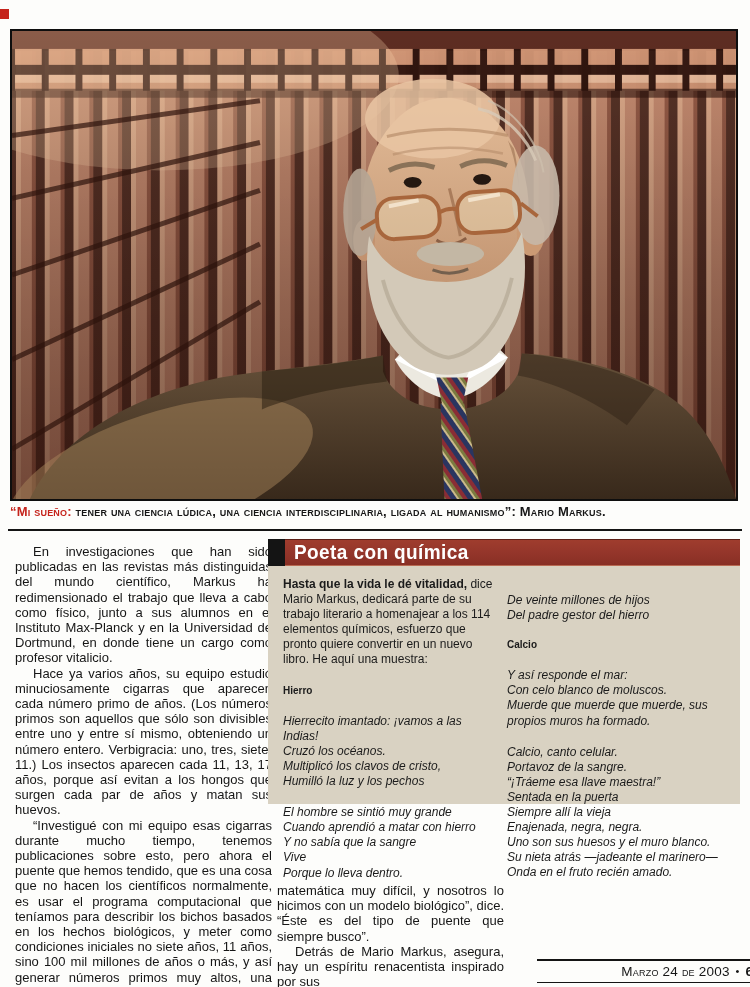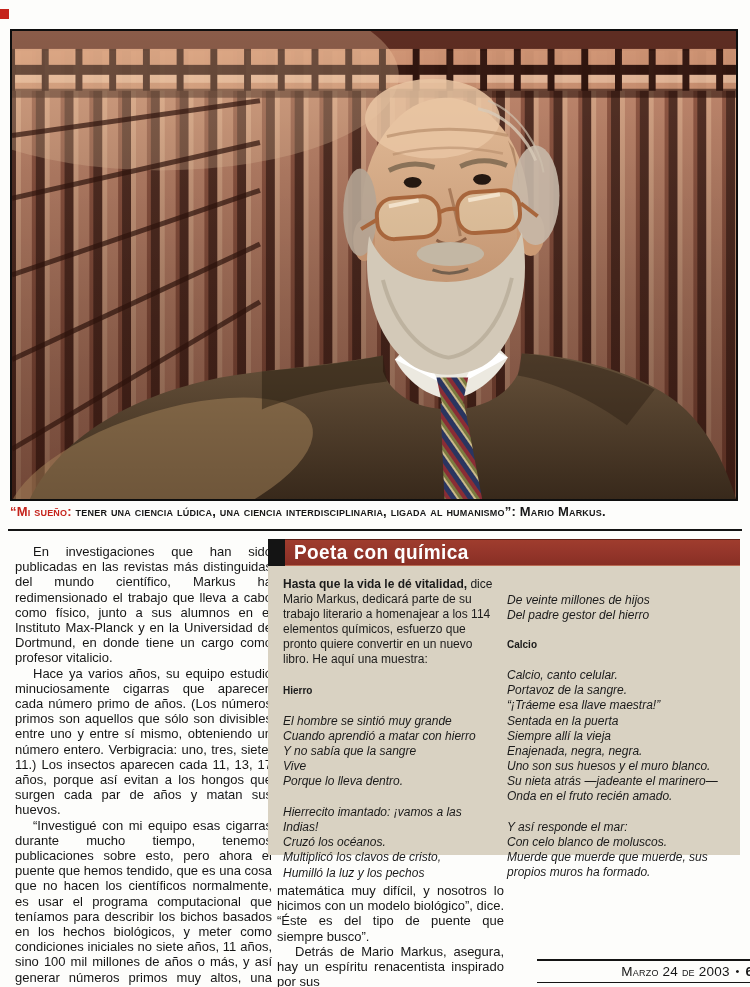--- a/index.html
+++ b/index.html
@@ -20,21 +20,21 @@
   .body-text p.noindent{text-indent:0;margin-top:16px;}
 
   .col-left{position:absolute;left:15px;top:544px;width:257px;}
   .col-mid{position:absolute;left:277px;top:867px;width:227px;}
   .col-right{position:absolute;left:511px;top:867px;width:229px;}
 
   .box-bar{position:absolute;left:268px;top:539px;width:472px;height:27px;background:linear-gradient(180deg,#a03d2e 0%,#93352a 55%,#872e24 100%);display:flex;align-items:center;box-shadow:inset 0 1px 0 #5c1f16,inset 0 -1px 0 #b96a52;}
   .box-bar .notch{width:17px;height:27px;background:#141414;flex:none;}
   .box-bar .title{color:#ffffff;font-weight:bold;font-size:19px;letter-spacing:.4px;padding-left:9px;transform:scaleY(1.05);}
 
-  .feature-box{position:absolute;left:268px;top:566px;width:472px;height:289px;background:#d9d2c2;}
+  .feature-box{position:absolute;left:268px;top:566px;width:472px;height:238px;background:#d9d2c2;}
   .box-col{position:absolute;top:11px;font-size:12px;line-height:15.1px;color:#1b1b1b;}
   .box-col1{left:15px;width:214px;}
   .box-col2{left:239px;width:222px;}
   .box-intro{margin:0 0 15px 0;}
   .poem-heading{font-weight:bold;font-size:10px;margin:14px 0 1px 0;}
   .poem-lines{white-space:pre-line;margin:16px 0 14px 0;font-style:italic;}
   .poem-lines.last{margin-bottom:0;}
 
   .footer{position:absolute;left:537px;top:959px;width:224px;border-top:2px solid #141414;border-bottom:1px solid #141414;padding:3px 2px 3px 0;text-align:right;font-variant:small-caps;font-size:13.5px;letter-spacing:.2px;}
   .footer .sep{font-size:11px;vertical-align:1px;padding:0 2px;}
@@ -174,46 +174,46 @@
 
   <div class="box-bar">
     <span class="notch"></span>
     <span class="title">Poeta con química</span>
   </div>
 
   <div class="feature-box">
     <div class="box-col box-col1">
       <p class="box-intro"><b>Hasta que la vida le dé vitalidad,</b><span> dice Mario Markus, dedicará parte de su trabajo literario a homenajear a los 114 elementos químicos, esfuerzo que pronto quiere convertir en un nuevo libro. He aquí una muestra:</span></p>
       <p class="poem-heading">Hierro</p>
+      <p class="poem-lines last">Hierrecito imantado: ¡vamos a las Indias!
+Cruzó los océanos.
+Multiplicó los clavos de cristo,
+Humilló la luz y los pechos</p>
       <p class="poem-lines">El hombre se sintió muy grande
 Cuando aprendió a matar con hierro
 Y no sabía que la sangre
 Vive
 Porque lo lleva dentro.</p>
-      <p class="poem-lines last">Hierrecito imantado: ¡vamos a las Indias!
-Cruzó los océanos.
-Multiplicó los clavos de cristo,
-Humilló la luz y los pechos</p>
     </div>
     <div class="box-col box-col2">
       <p class="poem-lines">De veinte millones de hijos
 Del padre gestor del hierro</p>
       <p class="poem-heading">Calcio</p>
+      <p class="poem-lines last">Y así responde el mar:
+Con celo blanco de moluscos.
+Muerde que muerde que muerde, sus propios muros ha formado.</p>
       <p class="poem-lines">Calcio, canto celular.
 Portavoz de la sangre.
 “¡Tráeme esa llave maestra!”
 Sentada en la puerta
 Siempre allí la vieja
 Enajenada, negra, negra.
 Uno son sus huesos y el muro blanco.
 Su nieta atrás —jadeante el marinero—
 Onda en el fruto recién amado.</p>
-      <p class="poem-lines last">Y así responde el mar:
-Con celo blanco de moluscos.
-Muerde que muerde que muerde, sus propios muros ha formado.</p>
     </div>
   </div>
 
   <div class="body-text col-mid">
     <p class="noindent">matemática muy difícil, y nosotros lo hicimos con un modelo biológico”, dice. “Éste es del tipo de puente que siempre busco”.</p>
     <p>Detrás de Mario Markus, asegura, hay un espíritu renacentista inspirado por sus</p>
   </div>
 
 
   <div class="footer">

